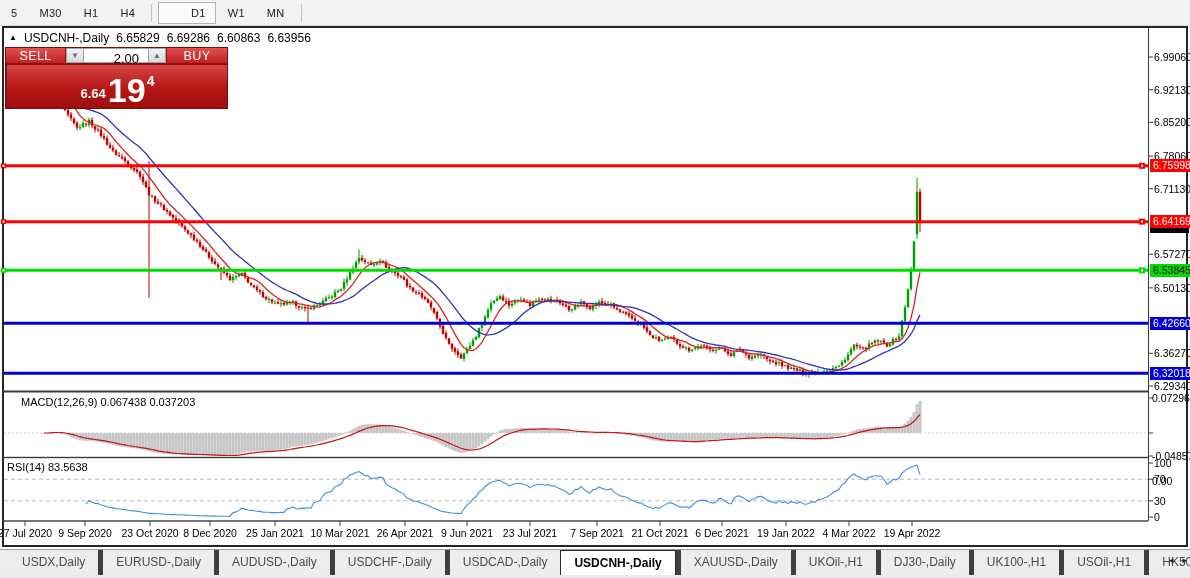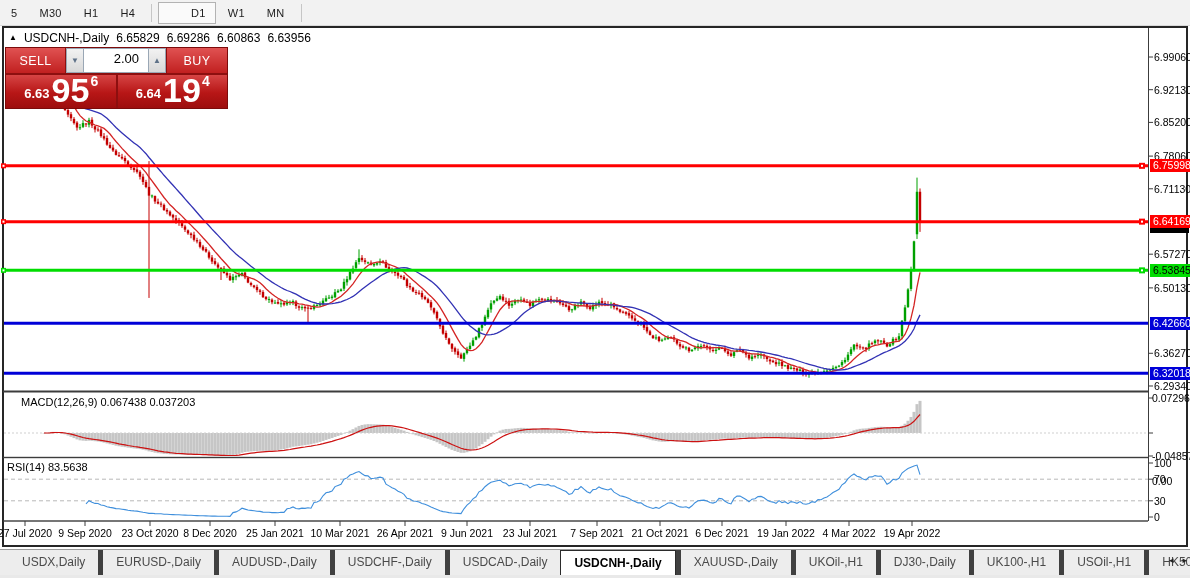--- a/index.html
+++ b/index.html
@@ -21,21 +21,21 @@
   #chart-svg { position:absolute; left:0; top:0; }
 
   
   #chart-title { position:absolute; left:9px; top:31px; display:flex; align-items:center;
     gap:7px; font-size:12px; color:#000; z-index:6; }
   #chart-title .tri { font-size:8px; position:relative; top:-1px; }
 
   
   #trade-panel { position:absolute; left:5px; top:47px; width:223px; height:62px;
     background:#a81212; border:1px solid #7c0b0b; z-index:7; display:flex; flex-direction:column; }
-  #tp-row1 { display:flex; height:25px; }
+  #tp-row1 { display:flex; height:15px; }
   .tp-hbtn { background:linear-gradient(#e05252,#c12020); color:#fff; font-size:12.5px;
     display:flex; align-items:center; justify-content:center; letter-spacing:.4px; }
   #tp-sell-btn { width:60px; border-right:1px solid #8d0f0f; }
   #tp-buy-btn { flex:1; border-left:1px solid #8d0f0f; }
   .spin-btn { width:18px; background:linear-gradient(#f2f2f2,#d8d8d8); border:1px solid #9aa7b5;
     color:#5e7188; font-size:8px; display:flex; align-items:center; justify-content:center; }
   #tp-volume { width:64px; background:#fff; color:#000; font-size:13px; text-align:right;
     padding-right:9px; line-height:19px; border-top:1px solid #9aa7b5; border-bottom:1px solid #9aa7b5; }
   #tp-row2 { display:flex; flex:1; border-top:2px solid #8d0f0f; }
   .tp-price { flex:1; background:linear-gradient(#d64444 0%, #b71616 55%, #9d0e0e 100%);
@@ -1067,25 +1067,20 @@
 
   <div id="trade-panel">
     <div id="tp-row1">
       <div id="tp-sell-btn" class="tp-hbtn">SELL</div>
       <div class="spin-btn">▼</div>
       <div id="tp-volume">2.00</div>
       <div class="spin-btn">▲</div>
       <div id="tp-buy-btn" class="tp-hbtn">BUY</div>
     </div>
     <div id="tp-row2">
-      <div id="tp-price-sell" class="tp-price">
-        <span class="tp-prefix">6.63</span>
-        <span class="tp-big">95</span>
-        <span class="tp-sup">6</span>
-      </div>
       <div id="tp-price-buy" class="tp-price">
         <span class="tp-prefix">6.64</span>
         <span class="tp-big">19</span>
         <span class="tp-sup">4</span>
       </div>
     </div>
   </div>
 
   <div class="pane-label" style="left:7px; top:396px;margin-left:14px;">MACD(12,26,9) 0.067438 0.037203</div>
   <div class="pane-label" style="left:7px; top:461px;">RSI(14) 83.5638</div>

